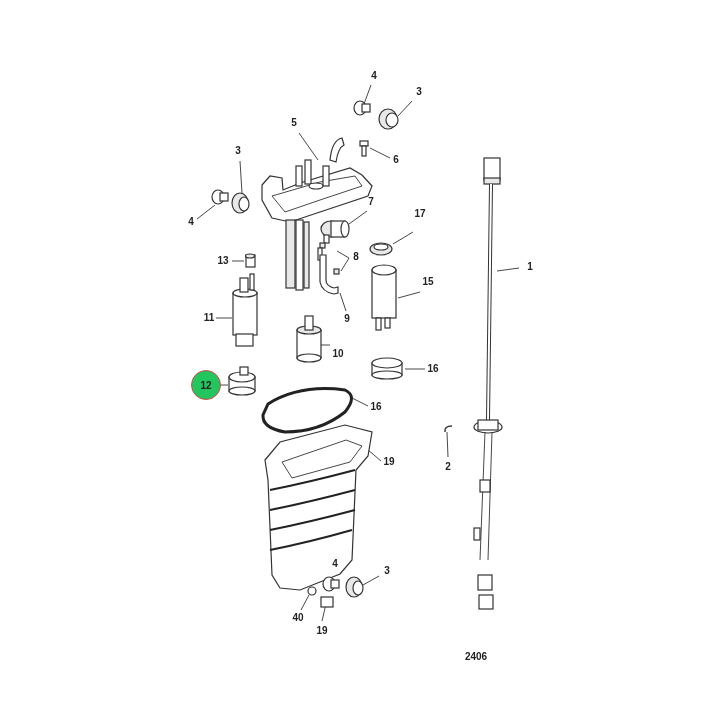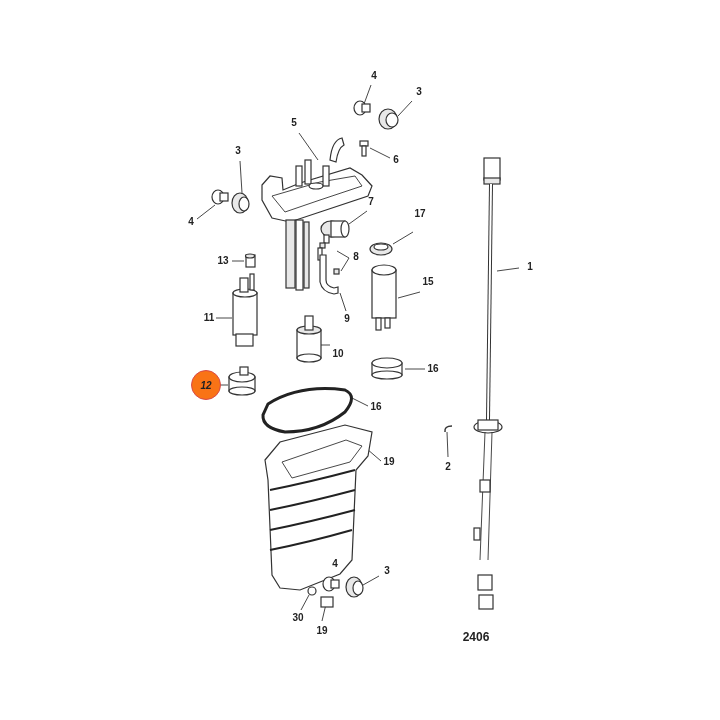--- a/index.html
+++ b/index.html
@@ -1,20 +1,20 @@
 <!DOCTYPE html>
 <html><head>
 <meta charset="utf-8">
 <style>
   html,body{margin:0;padding:0;background:#fff;}
   body{width:720px;height:720px;position:relative;overflow:hidden;font-family:"Liberation Sans",sans-serif;}
   #stage{position:absolute;left:0;top:0;width:720px;height:720px;}
   .lbl{position:absolute;font-size:10px;font-weight:bold;color:#222;line-height:1;transform:translate(-50%,-50%);white-space:nowrap;}
-  .hl{position:absolute;width:28px;height:28px;border-radius:50%;background:#f97316;border:1px solid #d84a4a;transform:translate(-50%,-50%);display:flex;align-items:center;justify-content:center;font-size:10px;font-weight:bold;color:#222;font-style:italic;}
-  .fig{position:absolute;font-size:12px;font-weight:bold;color:#222;transform:translate(-50%,-50%);}
+  .hl{position:absolute;width:28px;height:28px;border-radius:50%;background:#22c55e;border:1px solid #d84a4a;transform:translate(-50%,-50%);display:flex;align-items:center;justify-content:center;font-size:10px;font-weight:bold;color:#222;}
+  .fig{position:absolute;font-size:10px;font-weight:bold;color:#222;transform:translate(-50%,-50%);margin-top:19px;}
   svg{position:absolute;left:0;top:0;}
   .p{fill:#fff;stroke:#333;stroke-width:1.2;}
   .pg{fill:#e8e8e8;stroke:#333;stroke-width:1.2;}
   .ln{stroke:#333;stroke-width:0.9;fill:none;}
   .thick{stroke:#222;stroke-width:3;fill:none;}
 </style>
 </head>
 <body>
 
 <div id="stage">
@@ -204,16 +204,16 @@
 <span class="lbl" style="left:338px;top:354px">10</span>
 <span class="lbl" style="left:209px;top:318px">11</span>
 <span class="hl" style="left:206px;top:385px">12</span>
 <span class="lbl" style="left:223px;top:261px">13</span>
 <span class="lbl" style="left:376px;top:407px">16</span>
 <span class="lbl" style="left:428px;top:282px">15</span>
 <span class="lbl" style="left:433px;top:369px">16</span>
 <span class="lbl" style="left:420px;top:214px">17</span>
 <span class="lbl" style="left:389px;top:462px">19</span>
 <span class="lbl" style="left:322px;top:631px">19</span>
-<span class="lbl" style="left:298px;top:618px">30</span>
+<span class="lbl" style="left:298px;top:618px">40</span>
 
 <span class="fig" style="left:476px;top:637px">2406</span>
 </div>
 
 </body></html>

